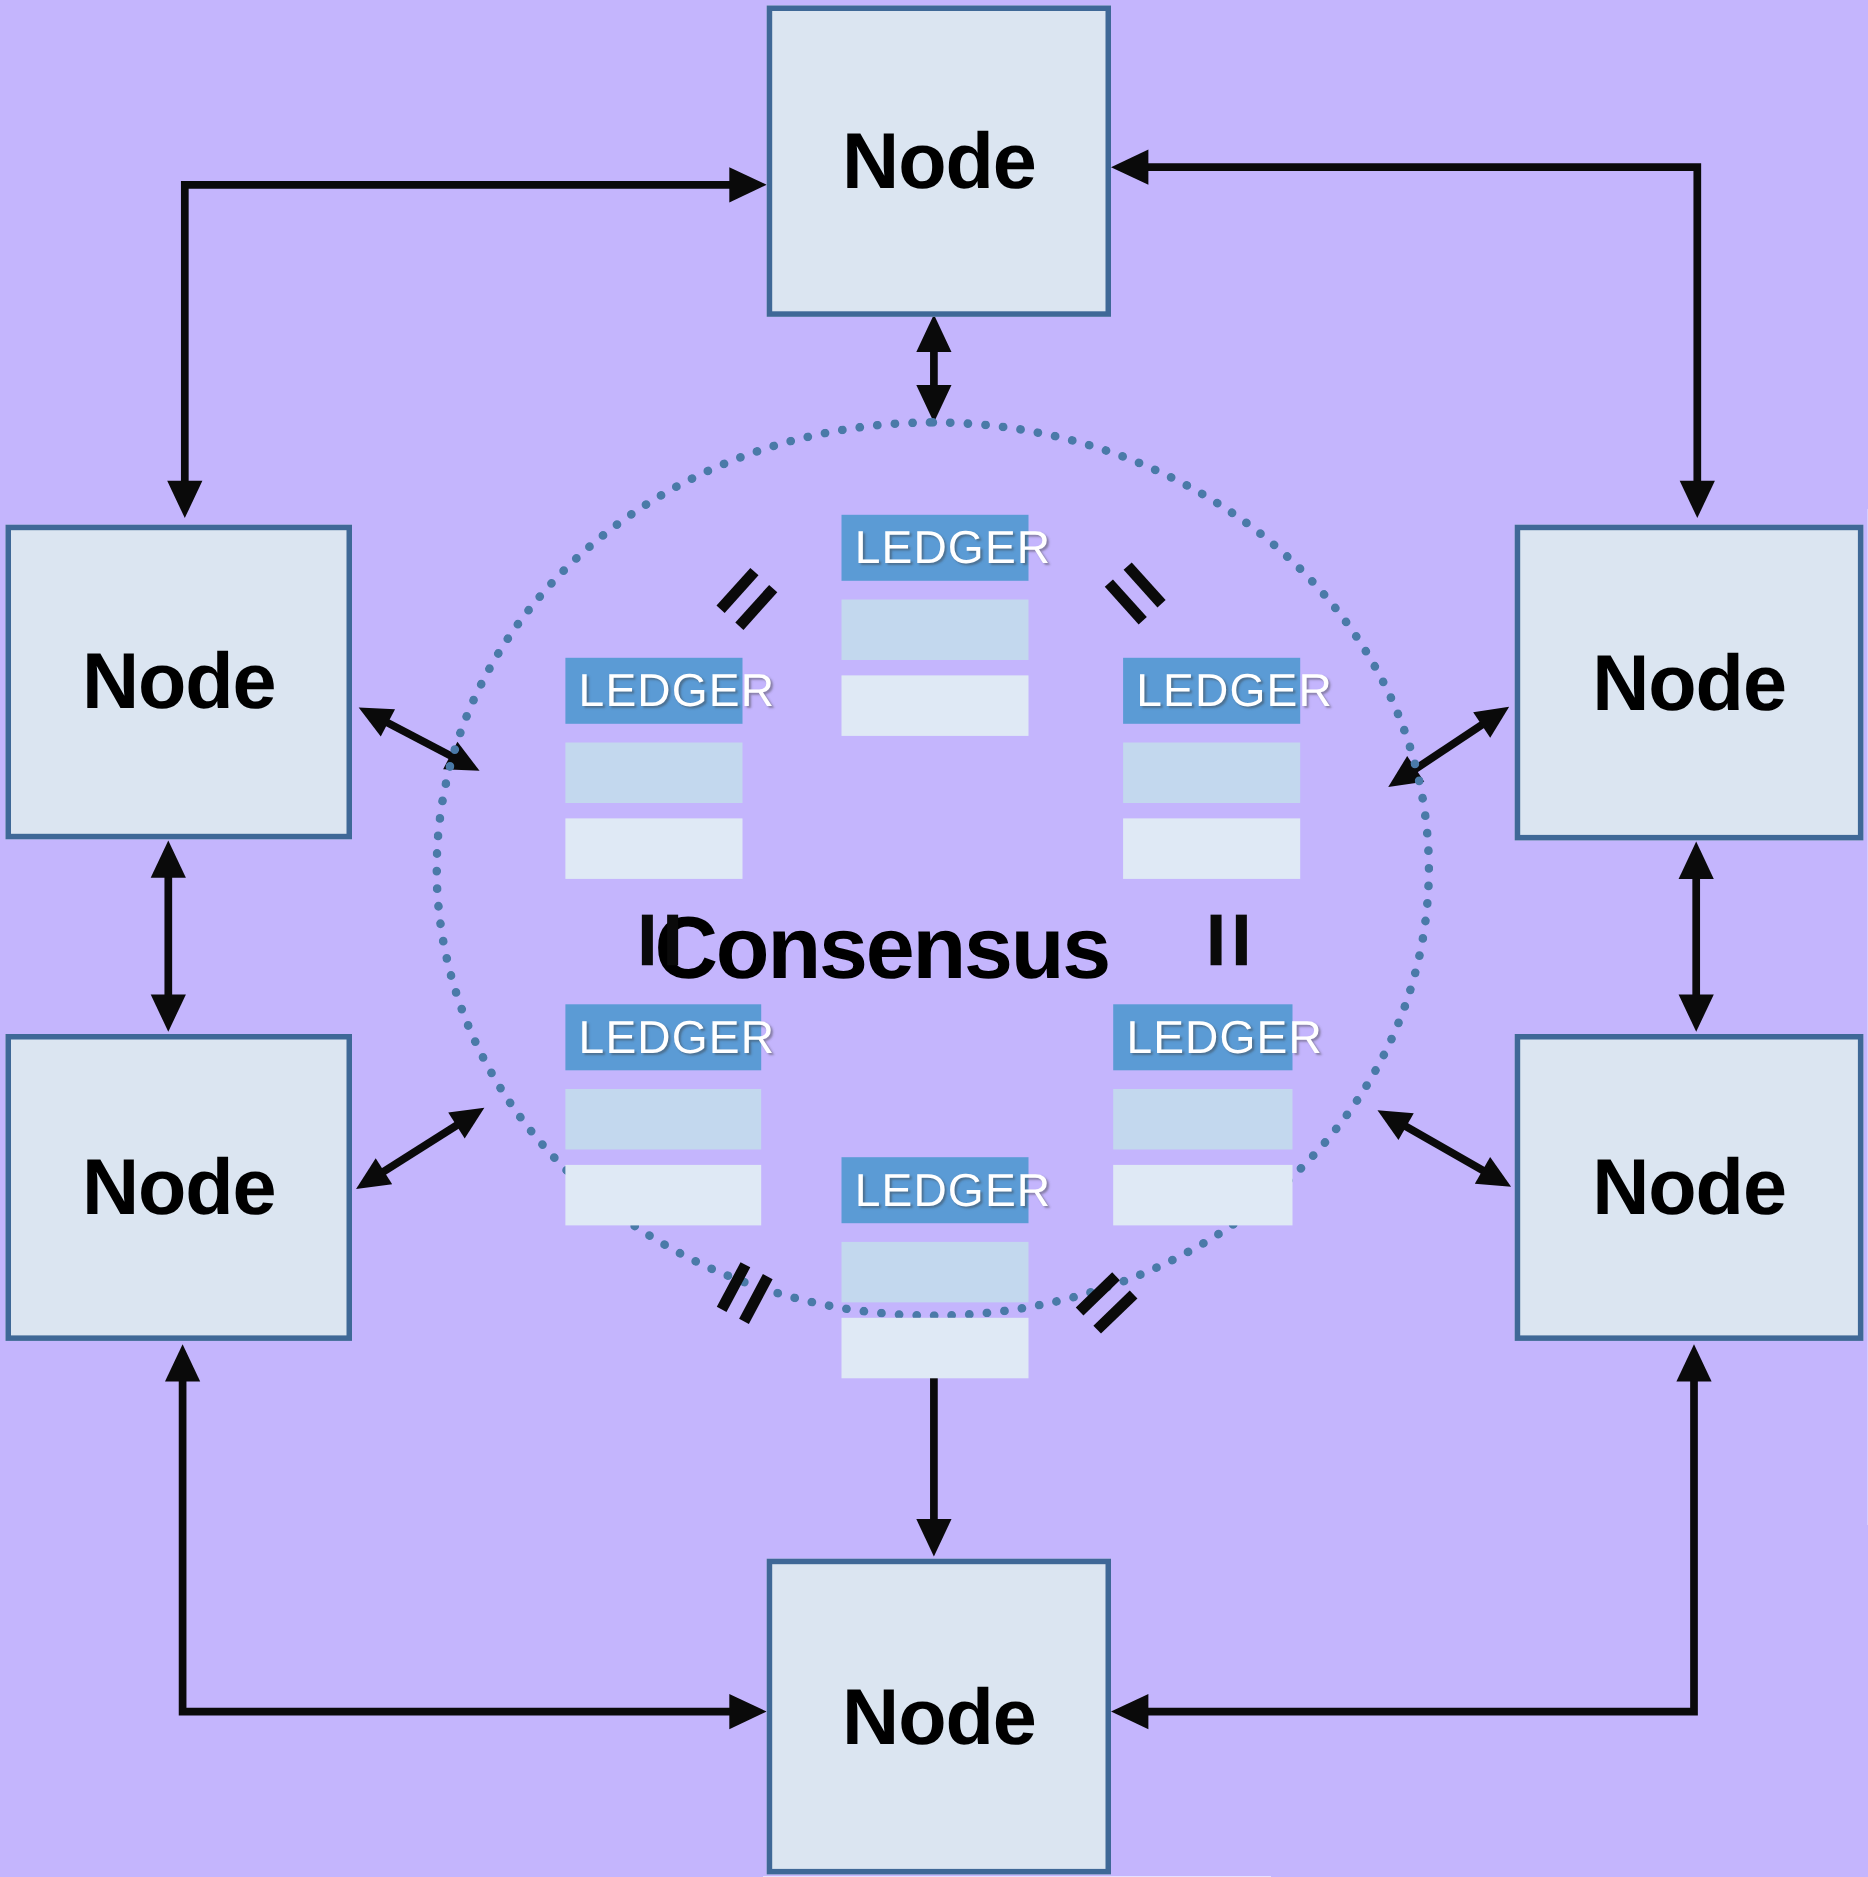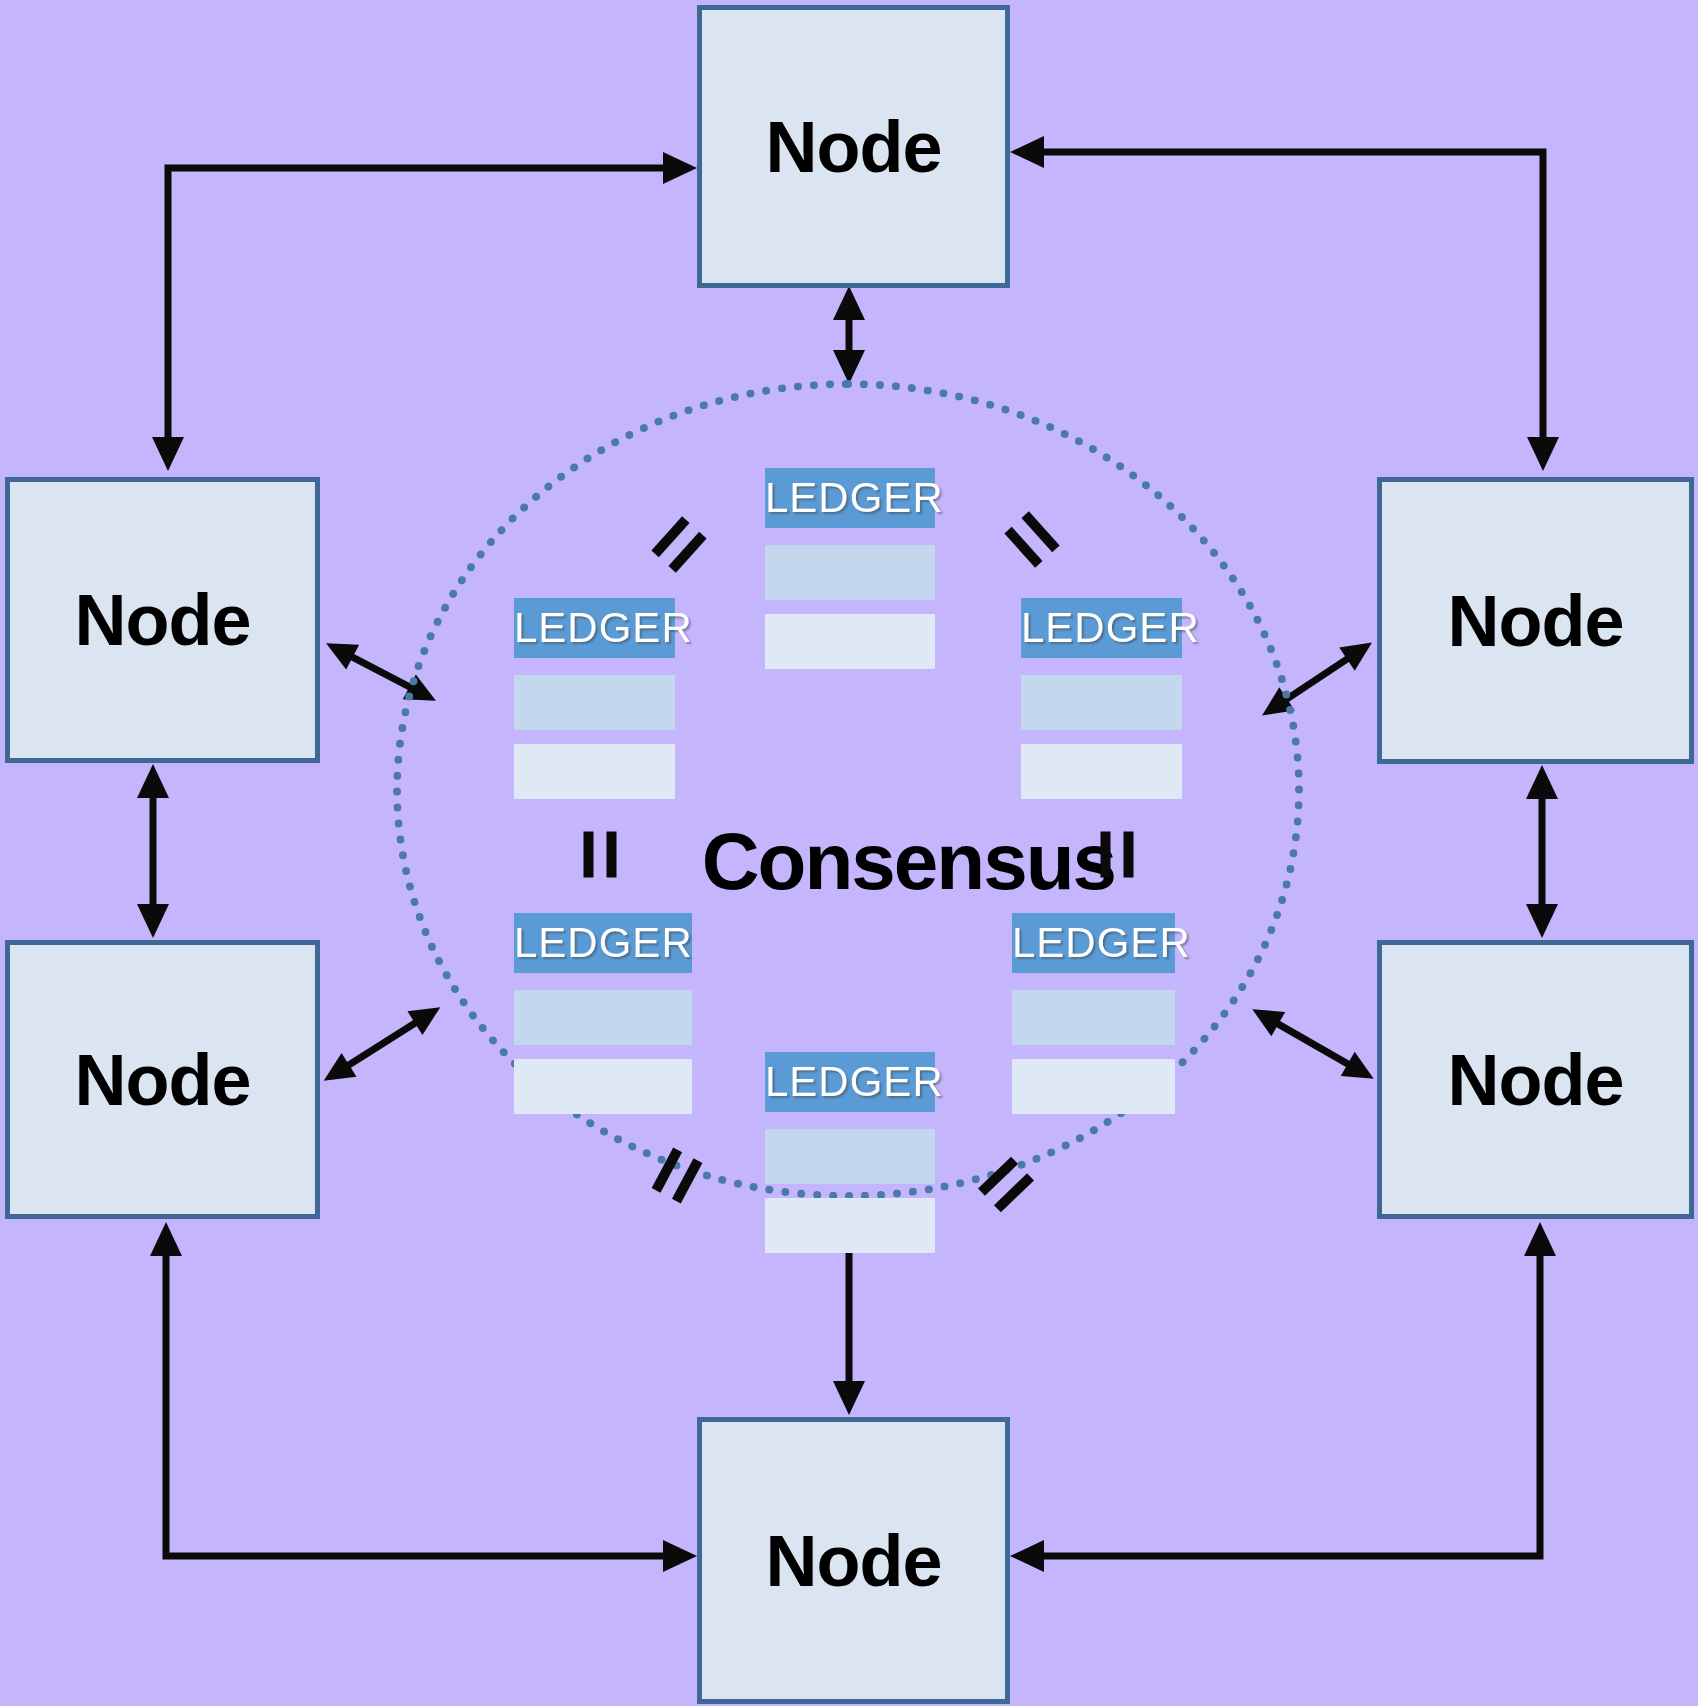--- a/index.html
+++ b/index.html
@@ -38,28 +38,29 @@
     border:8px dotted var(--circle-dot);
     border-radius:50%;
   }
   .ledger{position:absolute;}
   .ledger .ledger-header{
     background:var(--ledger-header);
     height:60px;line-height:60px;
     text-align:center;
     color:#ffffff;font-size:42px;letter-spacing:1px;
     text-shadow:2px 2px 2px rgba(60,60,60,0.45);
+    padding-left:12px;
   }
   .ledger .ledger-row{height:55px;}
   .ledger .row1{margin-top:17px;background:var(--ledger-row1);}
   .ledger .row2{margin-top:14px;background:var(--ledger-row2);}
   .consensus{
     position:absolute;
     left:595px;top:816px;width:520px;
-    text-align:right;
+    text-align:left;
     font-size:80px;font-weight:bold;color:var(--text);
     letter-spacing:-2px;
   }
   .eq{
     position:absolute;width:46px;height:33px;
     display:flex;flex-direction:column;justify-content:space-between;
   }
   .eq .bar{width:46px;height:10px;background:var(--arrow);}
   svg.arrows{position:absolute;left:0;top:0;}
   svg.arrows line, svg.arrows polyline{

